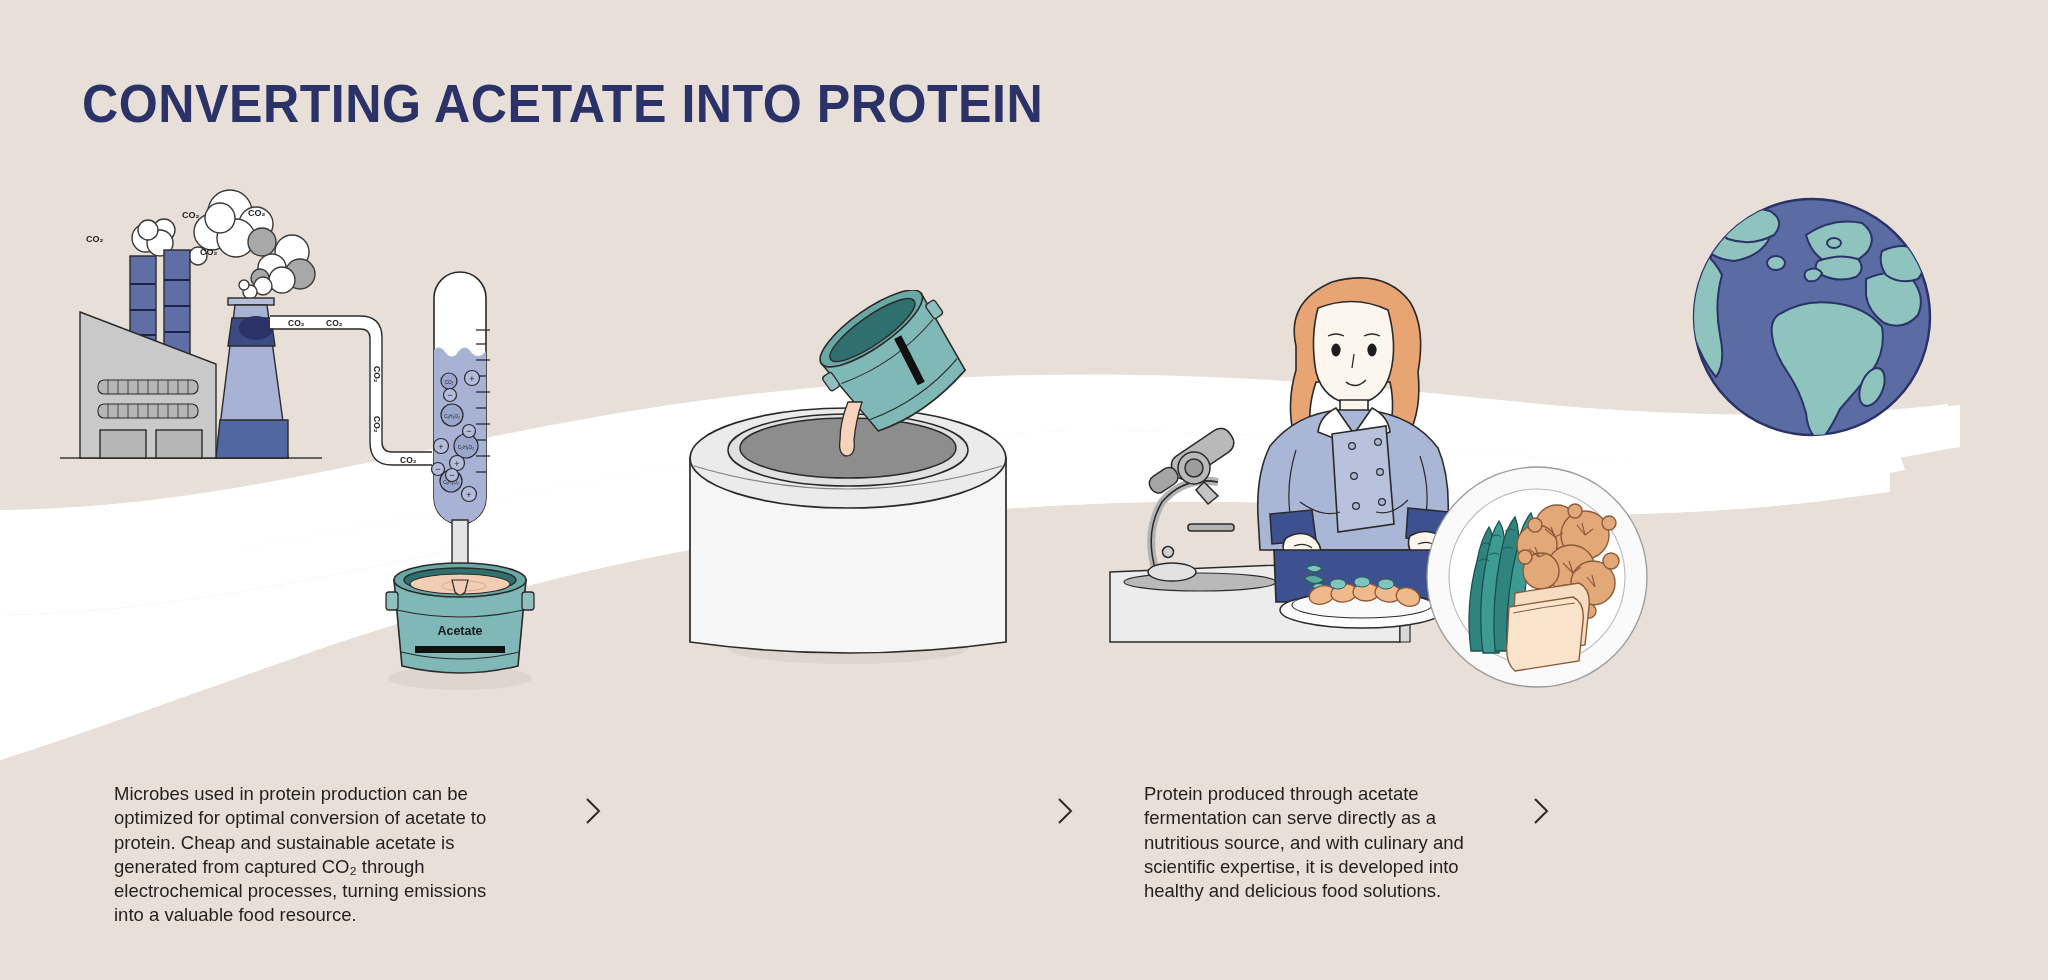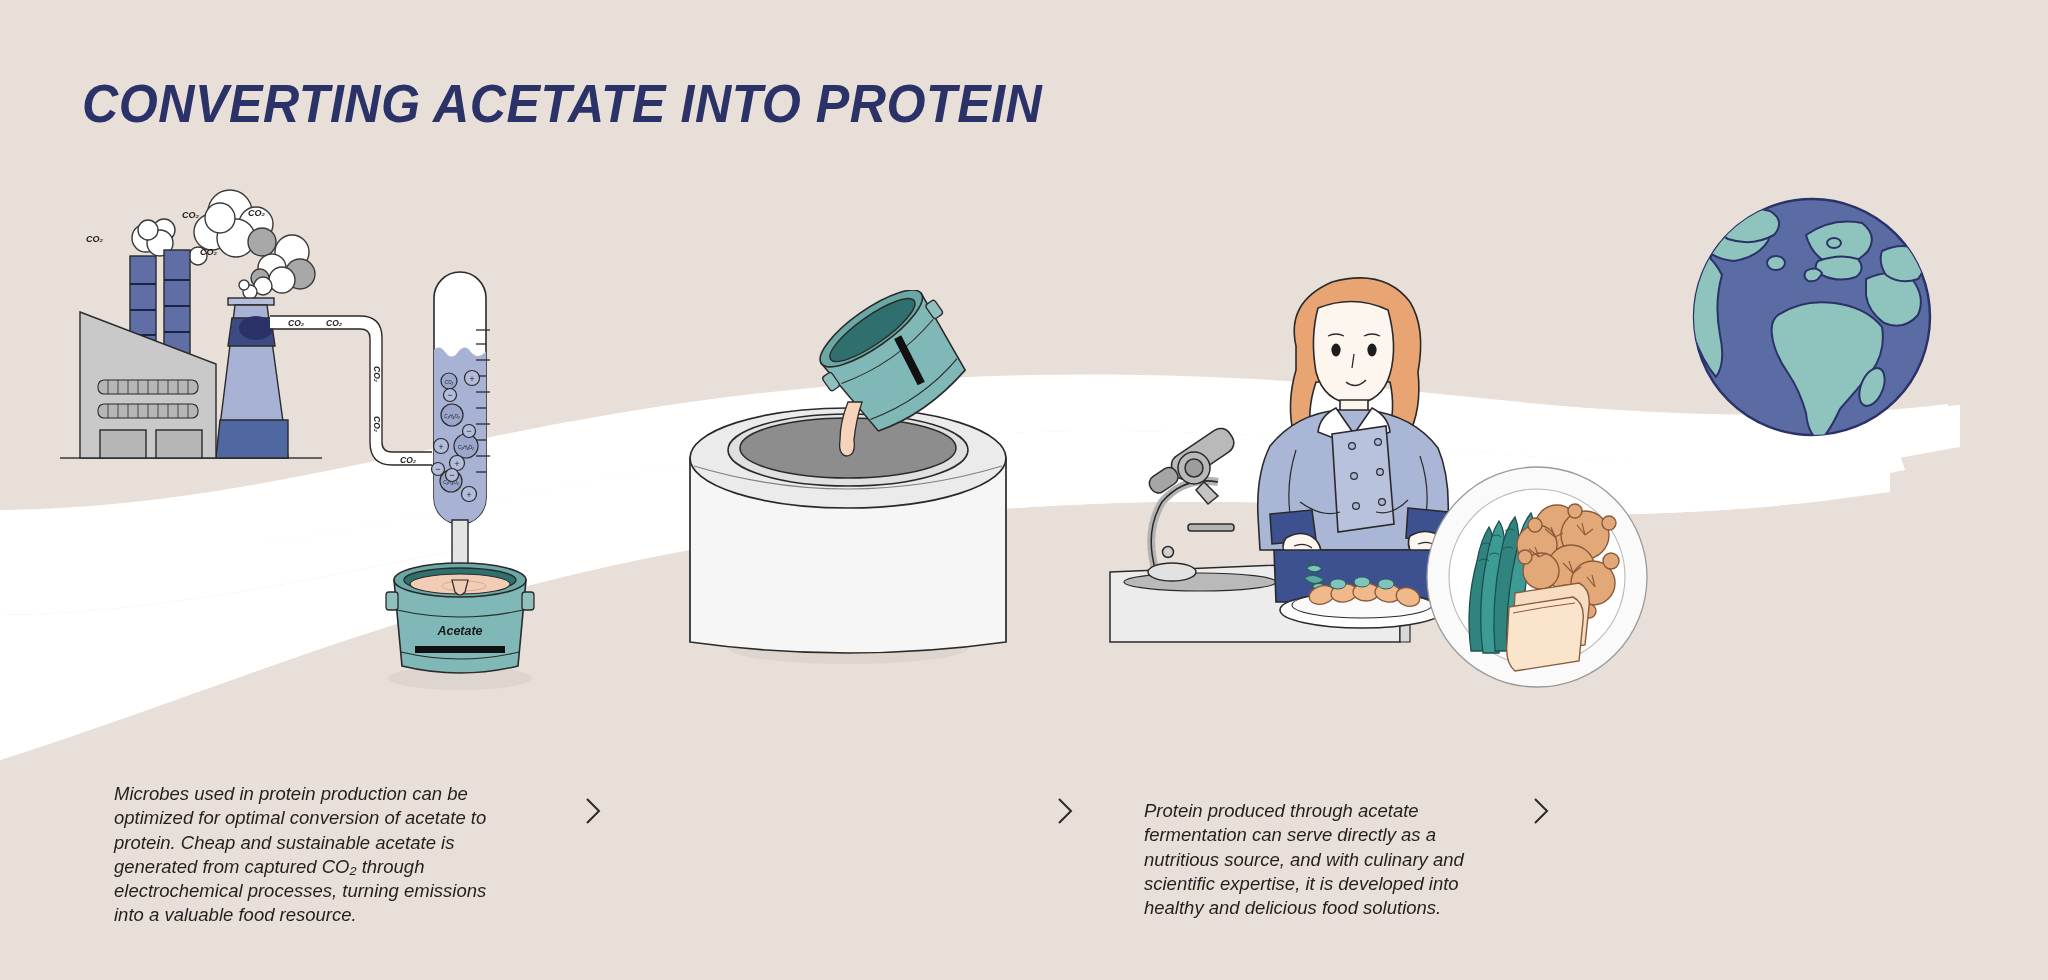--- a/index.html
+++ b/index.html
@@ -4,21 +4,21 @@
 <title>Converting Acetate Into Protein</title>
 <style>
   * { margin:0; padding:0; box-sizing:border-box; }
   html,body { width:2048px; height:980px; }
   body {
     background:#e8dfd9;
     font-family:"Liberation Sans", sans-serif;
     position:relative;
     overflow:hidden;
   }
-  #infographic { position:absolute; inset:0; width:1788px; height:980px;font-style:italic; }
+  #infographic { position:absolute; inset:0; width:1788px; height:980px; }
   .page-title {
     position:absolute;
     left:82px; top:72px;
     font-size:54px;
     font-weight:bold;
     letter-spacing:0.5px;
     color:#2b3268;
     font-family:"Liberation Sans Narrow","Liberation Sans",sans-serif;
     transform:scaleX(0.93);
     transform-origin:left center;
@@ -32,21 +32,21 @@
   }
   .caption {
     position:absolute;
     font-size:18.5px;
     line-height:24.3px;
     color:#231f1e;
     top:0;
   }
   .cap1 { left:114px; width:400px; }
   .cap2 { left:680px; width:320px; }
-  .cap3 { left:1144px; width:350px;margin-top:17px; }
+  .cap3 { left:1144px; width:350px; }
   .cap4 { left:1604px; width:360px; }
   .chev {
     position:absolute;
     top:12px;
     width:26px; height:34px;
     color:#2e2926;
   }
   .chev svg { display:block; }
   .ch1 { left:580px; }
   .ch2 { left:1052px; }

